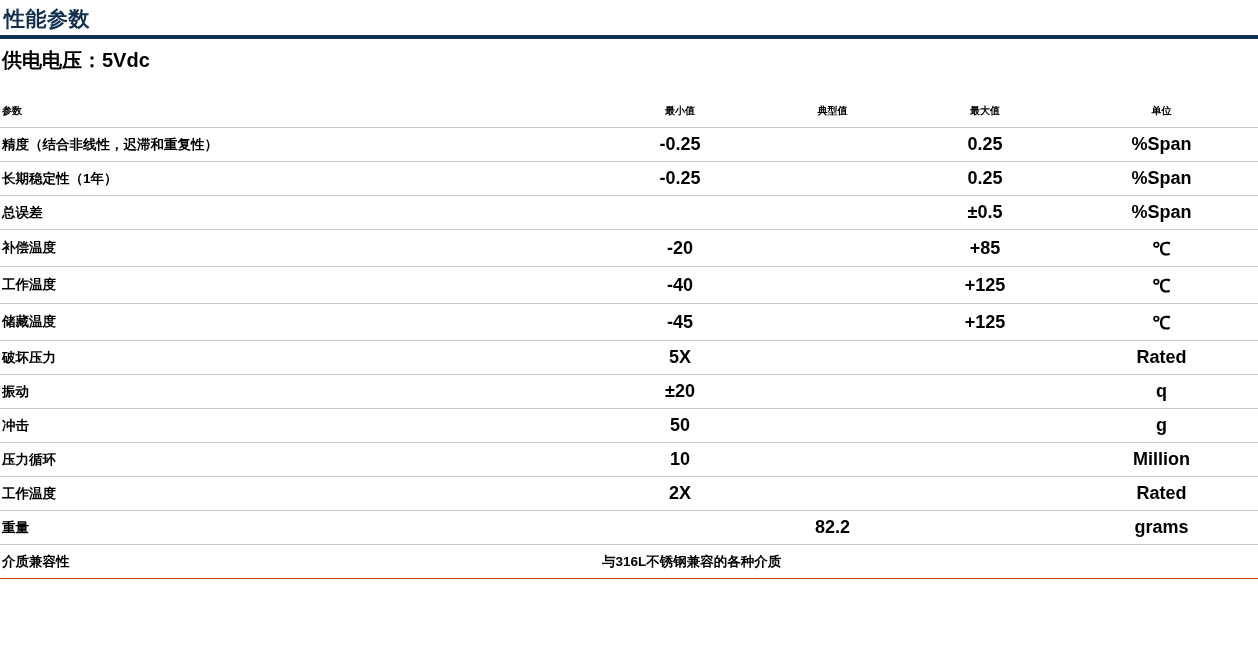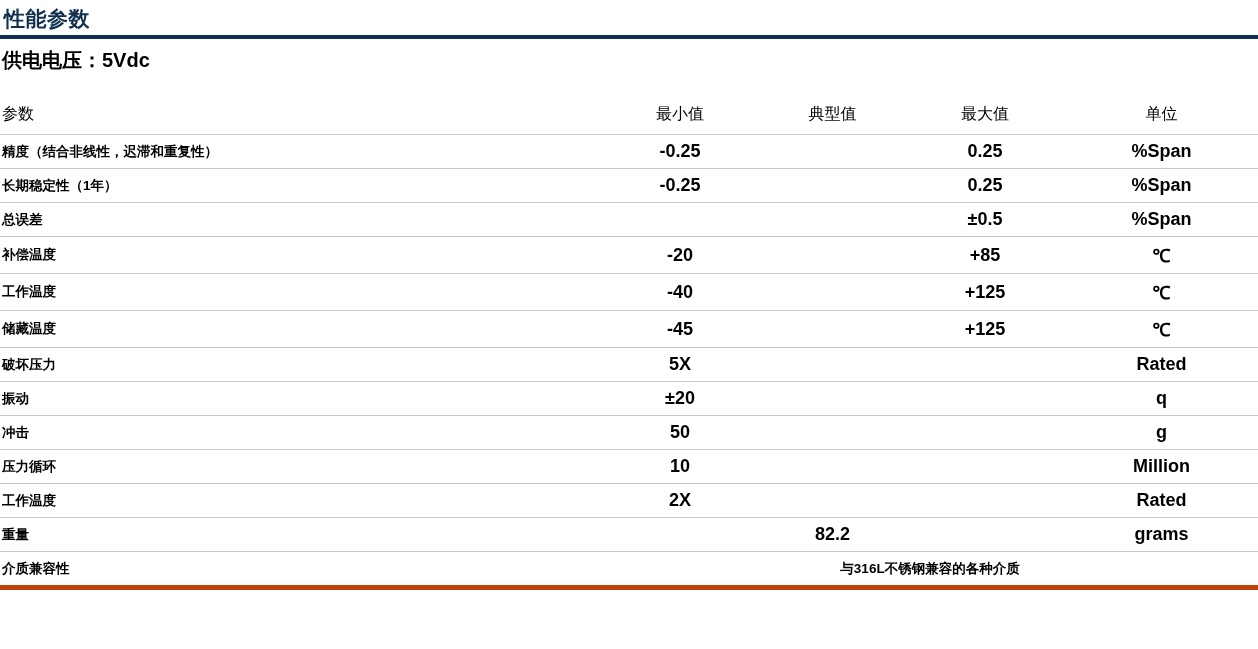--- a/index.html
+++ b/index.html
@@ -54,53 +54,52 @@
     border-collapse: collapse;
     table-layout: fixed;
   }
   .spec-table col.c-param { width: 600px; }
   .spec-table col.c-min   { width: 160px; }
   .spec-table col.c-typ   { width: 145px; }
   .spec-table col.c-max   { width: 160px; }
   .spec-table col.c-unit  { width: 193px; }
 
   .spec-table thead th {
-    font-size: 16px;
-    font-weight: 400;
+    font-size: 10px;
+    font-weight: 700;
     text-align: left;
     padding: 0 0 9px 2px;
     vertical-align: bottom;
     margin-top: 40px;
   }
   .spec-table thead th.num {
     text-align: center;
     padding-left: 0;
   }
 
   .spec-table tbody td {
     font-size: 13.5px;
     font-weight: 700;
     padding: 6px 0 6px 2px;
     border-top: 1px solid #c8c8c8;
     vertical-align: middle;
     height: 21px;
   }
   .spec-table tbody tr:last-child td {
-    border-bottom: 5px solid #c2410c;
+    border-bottom: 1px solid #c2410c;
   }
   .spec-table tbody td.num {
     text-align: center;
     padding-left: 0;
     font-size: 18px;
   }
   .spec-table tbody td.param {
     white-space: nowrap;
   }
   .spec-table tbody td.span-note {
-    text-align: center;
     font-size: 13.5px;
   }
 </style>
 </head>
 <body>
 
 <div class="page">
 
   <div class="section-title">性能参数</div>
   <div class="title-rule"></div>

